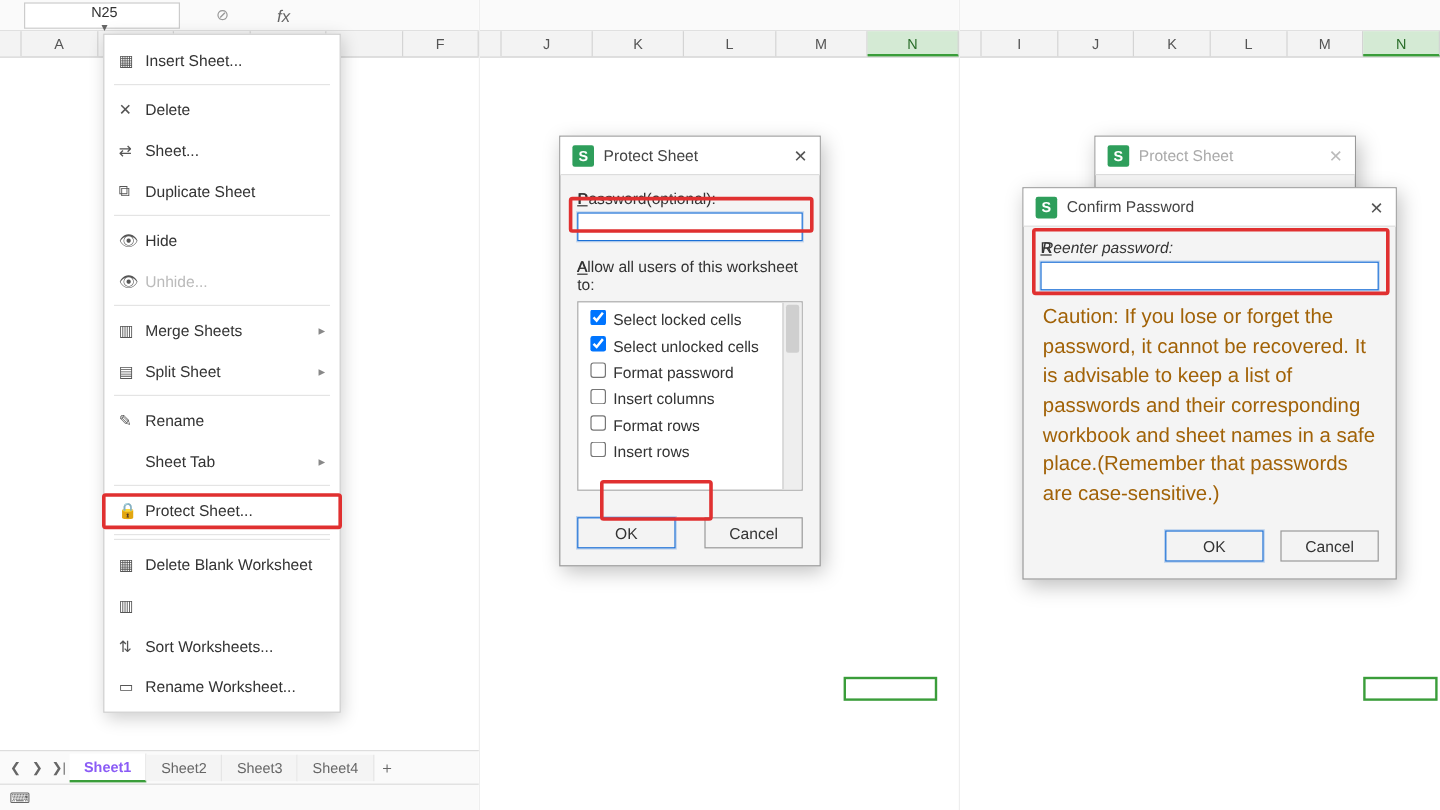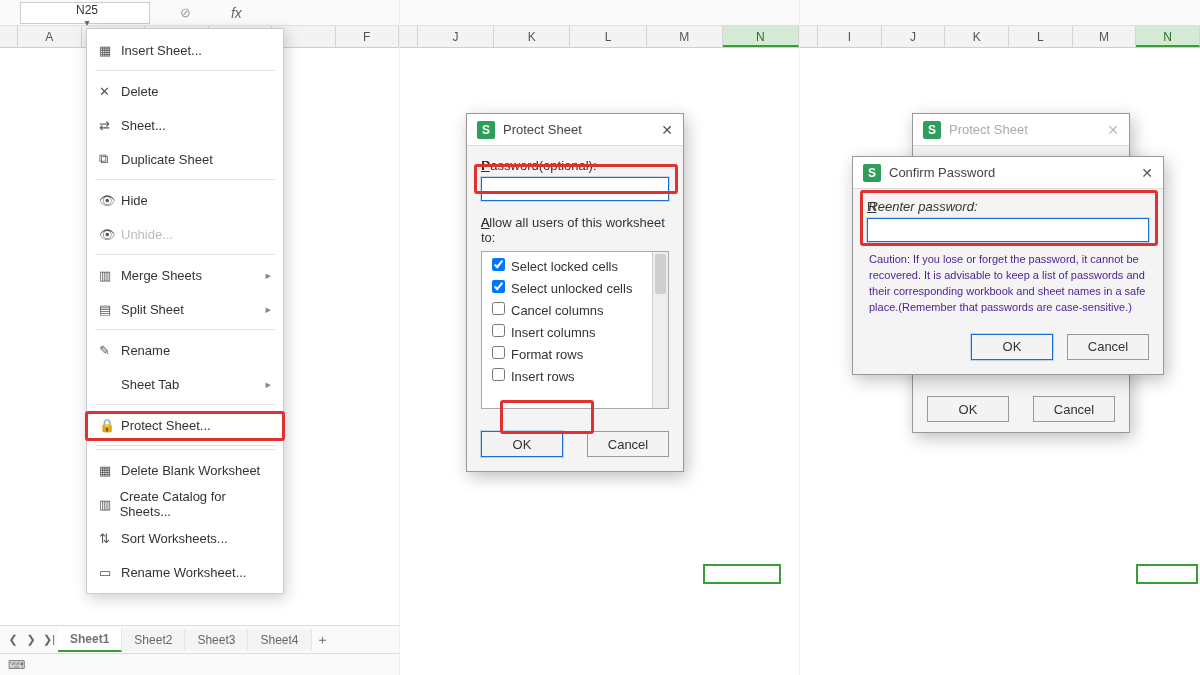--- a/index.html
+++ b/index.html
@@ -18,21 +18,21 @@
   .rowhead { width:18px; border-right:1px solid #d4d4d4; background:#f3f3f3;}
   .colcell { flex:1; text-align:center; font-size:12px; color:#555; border-right:1px solid #d4d4d4; line-height:22px;}
   .colcell.active { background:#d4ead4; color:#2a6e2a; border-bottom:2px solid #3a9d3a; }
   
   .gridbody { position:relative; flex:1; }
   .selcell { position:absolute; border:2px solid #3a9d3a; }
   
   .tabbar { position:absolute; left:0; right:0; bottom:22px; height:28px; border-top:1px solid #ddd; display:flex; align-items:center; background:#fafafa; padding-left:4px;}
   .navbtn { width:18px; text-align:center; color:#666; font-size:11px; cursor:pointer;}
   .tab { padding:4px 12px; font-size:12px; color:#666; border-right:1px solid #e5e5e5; background:#f4f4f4;}
-  .tab.active { background:#fff; color:#737373; font-weight:600; border-bottom:2px solid #3a9d3a;}
+  .tab.active { background:#fff; color:#8b5cf6; font-weight:600; border-bottom:2px solid #3a9d3a;}
   .addtab { width:22px; text-align:center; color:#666;}
   .statusbar { position:absolute; left:0; right:0; bottom:0; height:22px; border-top:1px solid #ddd; background:#fafafa; display:flex; align-items:center; padding-left:8px;}
   .statusicon { font-size:12px; color:#666;}
   
   .ctxmenu { position:absolute; left:86px; top:28px; width:198px; background:#fff; border:1px solid #ccc; box-shadow:2px 4px 14px rgba(0,0,0,0.2); padding:4px 0;}
   .citem { display:flex; align-items:center; height:34px; padding:0 12px; font-size:13px; color:#333; cursor:pointer; }
   .citem.disabled { color:#bbb; }
   .citem .ico { width:22px; font-size:13px; color:#555; }
   .citem .arrow { margin-left:auto; color:#888; font-size:11px;}
   .sep { height:1px; background:#e4e4e4; margin:3px 8px;}
@@ -47,21 +47,21 @@
   .pwinput { width:100%; height:24px; border:1px solid #888; padding:2px 4px; background:#fff;}
   .pwinput.focus { border:1px solid #1a6fd6; box-shadow:0 0 0 1px rgba(26,111,214,.2);}
   .listbox { margin-top:6px; border:1px solid #aaa; background:#fff; height:158px; overflow:hidden; position:relative;}
   .listitem { display:flex; align-items:flex-end; height:22px; padding:0 6px; font-size:13px;}
   .listitem input { margin-right:6px;}
   .scroll { position:absolute; right:0; top:0; bottom:0; width:16px; background:#eee; border-left:1px solid #ccc;}
   .scroll .thumb { position:absolute; left:2px; right:2px; top:2px; height:40px; background:#cfcfcf; border-radius:2px;}
   .dlgbtns { display:flex; justify-content:center; gap:24px; padding:10px 0 14px 0;}
   .btn { width:82px; height:26px; border:1px solid #999; background:#f3f3f3; font-size:13px; display:flex; align-items:center; justify-content:center; cursor:pointer;}
   .btn.primary { border:1px solid #1a6fd6; box-shadow:0 0 0 1px rgba(26,111,214,.25);}
-  .caution { font-size:11px; color:#4c1d95; line-height:1.45; padding:4px 2px 8px 2px;}
+  .caution { font-size:17px; color:#a16207; line-height:1.45; padding:4px 2px 8px 2px;}
   .dim .dlghead .ttl { color:#aaa;} .dim .dlghead .x{color:#bbb;}
 </style>
 </head>
 <body>
 
 <div class="panel p1">
   <div class="cellbar">
     <div class="cellref">
       <span>N25</span>
       <span class="chev">▾</span>
@@ -135,21 +135,20 @@
         <span>Protect Sheet...</span>
       </div>
     <div class="sep"></div>
     <div class="sep"></div>
     <div class="citem">
         <span class="ico">▦</span>
         <span>Delete Blank Worksheet</span>
       </div>
     <div class="citem">
         <span class="ico">▥</span>
-        <span>Create Catalog for Sheets...</span>
       </div>
     <div class="citem">
         <span class="ico">⇅</span>
         <span>Sort Worksheets...</span>
       </div>
     <div class="citem">
         <span class="ico">▭</span>
         <span>Rename Worksheet...</span>
       </div>
   </div>
@@ -199,21 +198,21 @@
             <div class="listitem">
               <input type="checkbox" checked="" style="">
               <span>Select locked cells</span>
             </div>
             <div class="listitem">
               <input type="checkbox" checked="" style="">
               <span>Select unlocked cells</span>
             </div>
             <div class="listitem">
               <input type="checkbox" style="">
-              <span>Cancel columns</span>
+              <span>Format password</span>
             </div>
             <div class="listitem">
               <input type="checkbox" style="">
               <span>Insert columns</span>
             </div>
             <div class="listitem">
               <input type="checkbox" style="">
               <span>Format rows</span>
             </div>
             <div class="listitem">

